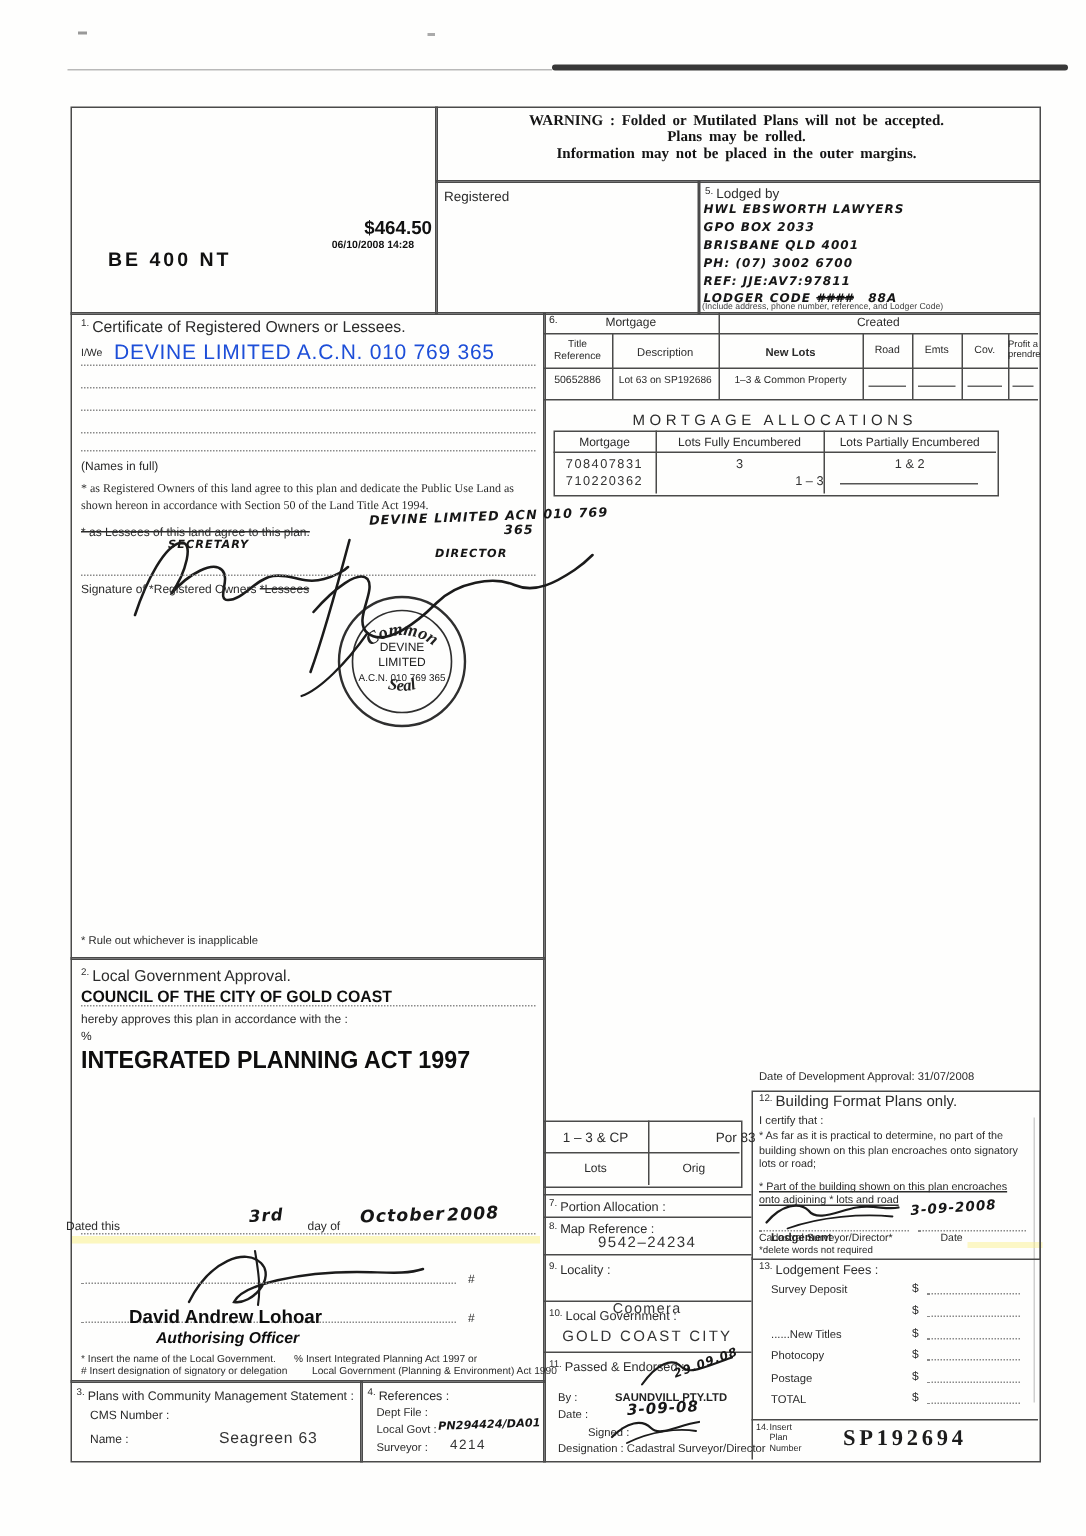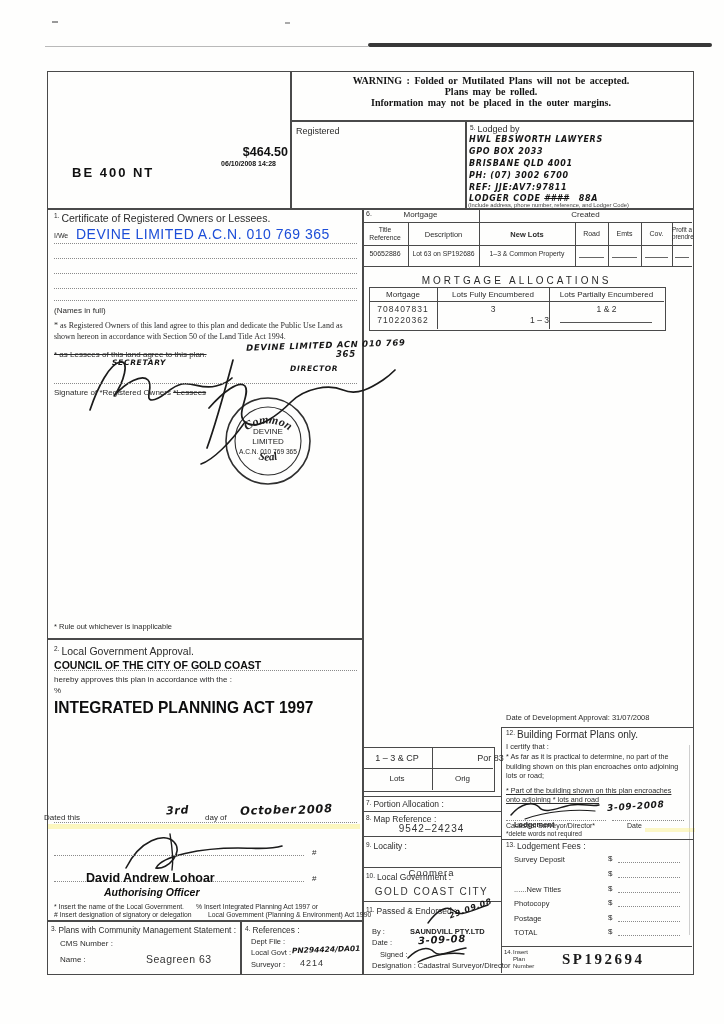--- a/index.html
+++ b/index.html
@@ -255,32 +255,32 @@
     <span class="fnum">11.</span><span>Passed &amp; Endorsed :</span>
   </div>
   <svg style="left:424px;top:901px;" width="70" height="26" viewBox="0 0 70 26">
     <path d="M4,22 C14,8 24,4 30,10 C36,16 46,10 64,4" stroke-width="1.4"></path>
   </svg>
   <div class="t hand" style="left:448px;top:904px;font-size:8px;transform:rotate(-20deg);">29.09.08</div>
   <div class="t" style="left:372px;top:927px;font-size:7.5px;">By :</div>
   <div class="t" style="left:410px;top:927px;font-size:7.5px;font-weight:bold;color:#222;">SAUNDVILL PTY.LTD</div>
   <div class="t" style="left:372px;top:938px;font-size:7.5px;">Date :</div>
   <div class="t hand" style="left:418px;top:934px;font-size:10px;transform:rotate(-3deg);">3-09-08</div>
-  <div class="t" style="left:380px;top:950px;font-size:7.5px;">Signed :</div>
+  <div class="t" style="left:392px;top:950px;font-size:7.5px;">Signed :</div>
   <svg style="left:404px;top:944px;" width="66" height="20" viewBox="0 0 66 20">
     <path d="M4,14 C14,4 24,2 30,8 C36,14 48,6 62,4" stroke-width="1.5"></path>
     <path d="M14,18 C30,10 48,8 60,10" stroke-width="1.3"></path>
   </svg>
   <div class="t" style="left:372px;top:961px;font-size:7.5px;">Designation : Cadastral Surveyor/Director</div>
 
   <div class="t" style="left:506px;top:729px;font-size:10px;">
     <span class="fnum">12.</span><span>Building Format Plans only.</span>
   </div>
   <div class="t" style="left:506px;top:742px;font-size:7.5px;">I certify that :</div>
-  <div class="wrapt" style="left:506px;top:752px;width:180px;font-size:7.2px;line-height:1.32;">* As far as it is practical to determine, no part of the building shown on this plan encroaches onto adjoining lots or road;</div>
+  <div class="wrapt" style="left:506px;top:752px;width:180px;font-size:7.2px;line-height:1.32;">* As far as it is practical to determine, no part of the building shown on this plan encroaches onto signatory lots or road;</div>
   <div class="wrapt strike" style="left:506px;top:786px;width:180px;font-size:7.2px;line-height:1.3;text-decoration:underline;">* Part of the building shown on this plan encroaches onto adjoining * lots and road</div>
   <svg style="left:507px;top:799px;" width="95" height="24" viewBox="0 0 95 24">
     <path d="M4,16 C14,4 26,2 32,8 C38,16 52,8 64,6 C76,4 84,8 92,6" stroke-width="1.5"></path>
     <path d="M18,20 C40,12 68,10 88,12" stroke-width="1.2"></path>
   </svg>
   <div class="t hand" style="left:607px;top:801px;font-size:9px;transform:rotate(-4deg);">3-09-2008</div>
   <div class="dotted" style="left:506px;top:820px;width:100px;"></div>
   <div class="dotted" style="left:612px;top:820px;width:72px;"></div>
   <div class="t" style="left:506px;top:822px;font-size:7px;">Cadastral Surveyor/Director*</div>
   <div class="t" style="left:627px;top:822px;font-size:7px;">Date</div>

